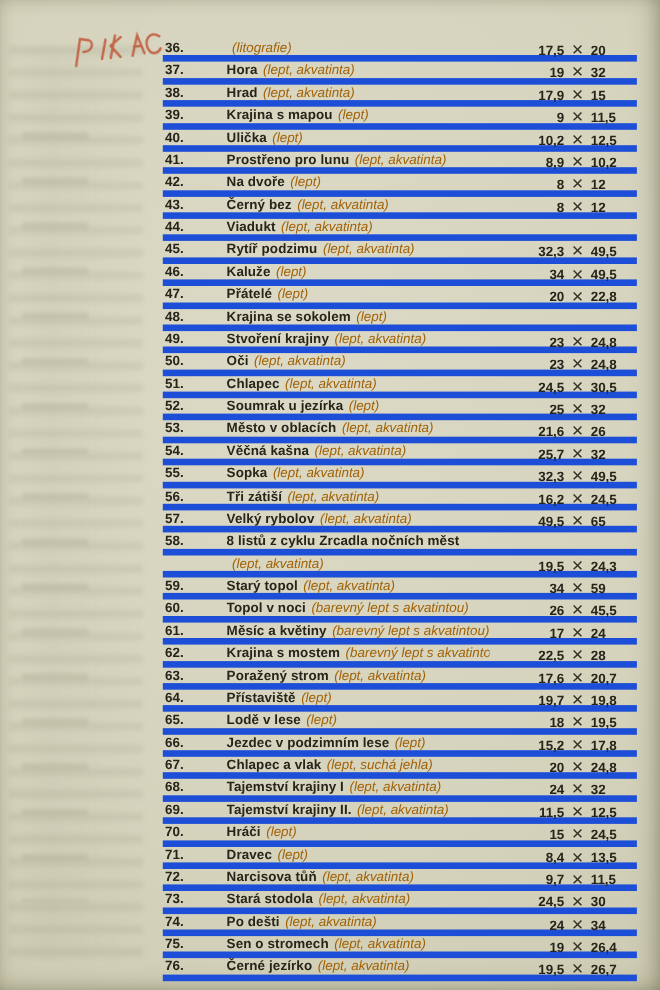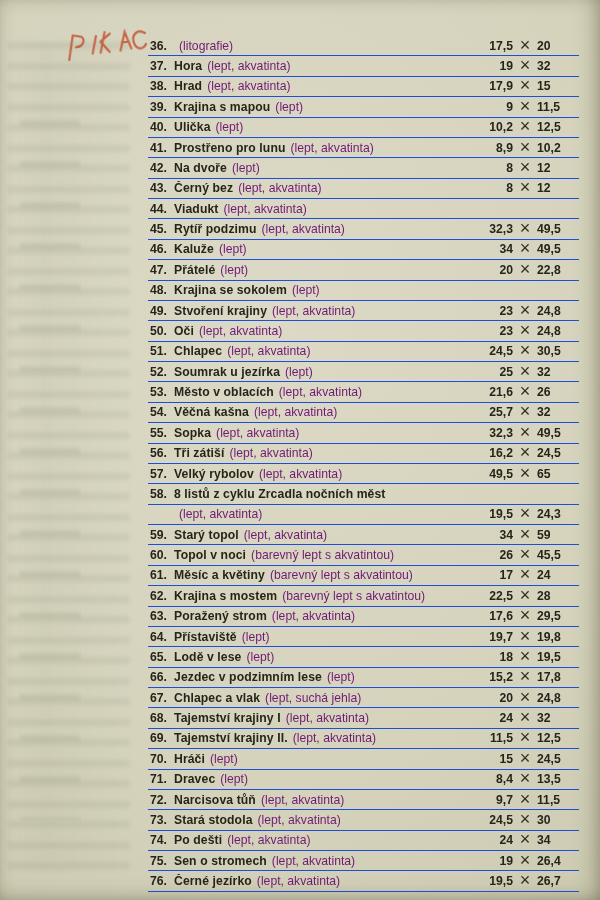--- a/index.html
+++ b/index.html
@@ -45,36 +45,37 @@
 
   
   .list {
     position: absolute; left: 148px; top: 36px; width: 431px;
     color: #27241a;
   }
   .row {
     height: 20.38px;
     box-sizing: border-box;
     display: flex;
-    align-items: center;
-    border-bottom: 1px solid #1d4ed8;
+    align-items: flex-start;
+    border-bottom: 6px solid #1d4ed8;
     font-size: 12.2px;
     font-weight: 700;
     padding-left: 2px;
+    gap: 32px;
   }
   .num { flex: 0 0 24px; }
   .mid {
     flex: 1 1 auto;
     display: flex;
     align-items: baseline;
     white-space: nowrap;
     overflow: hidden;
   }
   .title { letter-spacing: .1px; }
-  .tech { font-weight: 400; margin-left: 5px; color: #701a75; }
+  .tech { font-weight: 400; margin-left: 5px; color: #a16207; font-style: italic; }
   .dims {
     flex: 0 0 102px;
     display: flex;
     align-items: center;
   }
   .d1 { width: 36px; text-align: right; }
   .xsym {
     width: 24px; text-align: center;
     font-size: 18px; font-weight: 400; line-height: 1;
     color: #312e22;
@@ -434,21 +435,21 @@
   </div>
     <div class="row">
     <span class="num">63.</span>
     <span class="mid">
       <span class="title">Poražený strom</span>
       <span class="tech">(lept, akvatinta)</span>
     </span>
     <span class="dims">
       <span class="d1">17,6</span>
       <span class="xsym">×</span>
-      <span class="d2">29,5</span>
+      <span class="d2">20,7</span>
     </span>
   </div>
     <div class="row">
     <span class="num">64.</span>
     <span class="mid">
       <span class="title">Přístaviště</span>
       <span class="tech">(lept)</span>
     </span>
     <span class="dims">
       <span class="d1">19,7</span>

